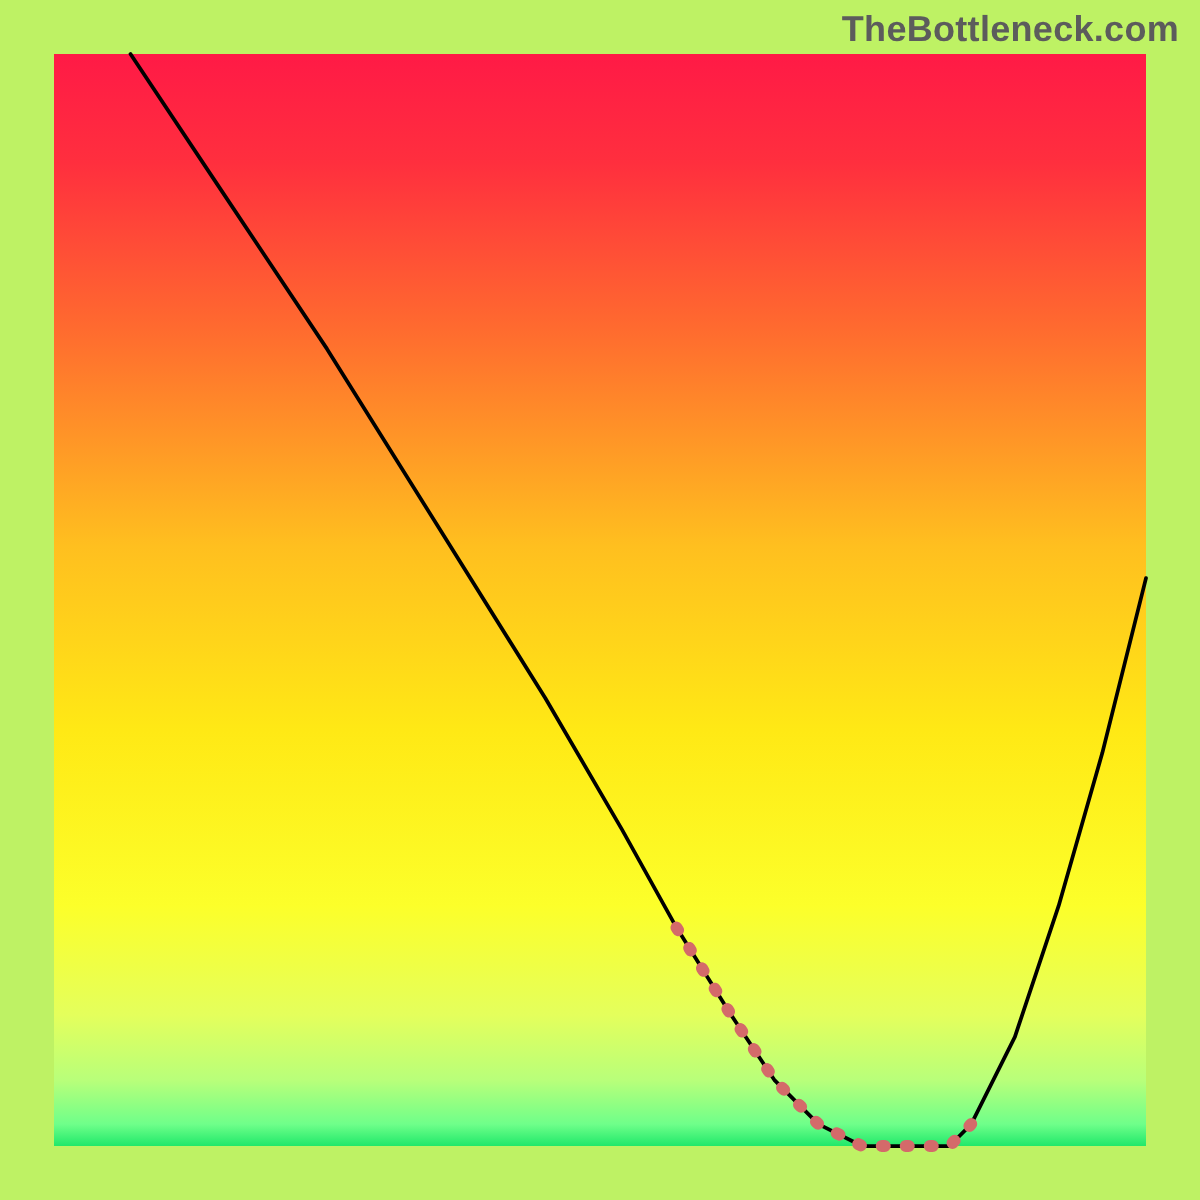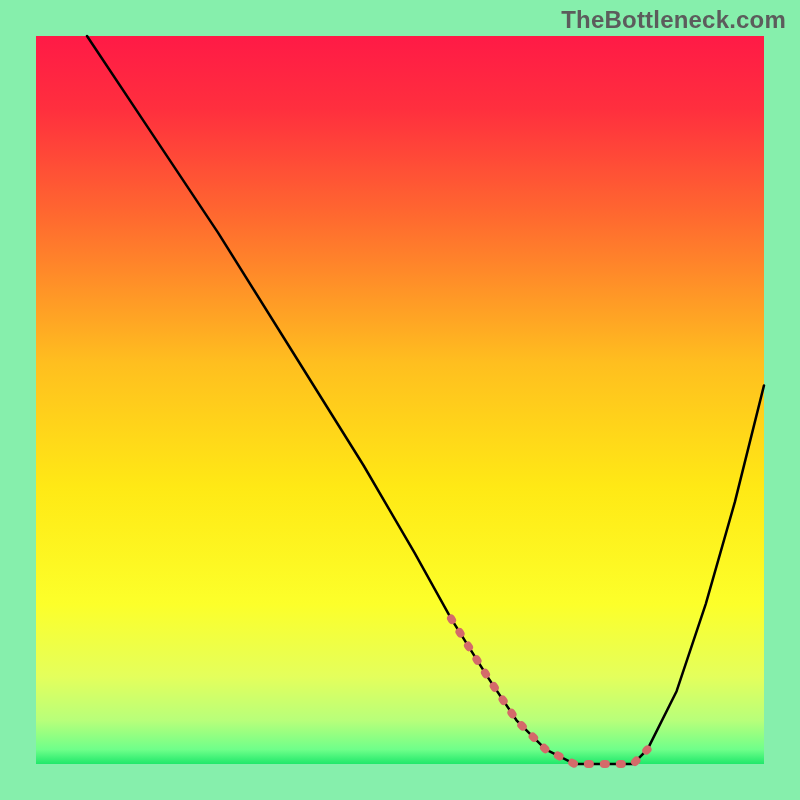--- a/index.html
+++ b/index.html
@@ -9,21 +9,21 @@
     height: 800px;
     background: #000000;
     overflow: hidden;
   }
   .frame {
     position: absolute;
     left: 0;
     top: 0;
     width: 800px;
     height: 800px;
-    background: #86efac;
+    background: #bef264;
   }
   .plot-area {
     position: absolute;
     left: 36px;
     top: 36px;
     width: 728px;
     height: 728px;
     
   }
   .watermark {

